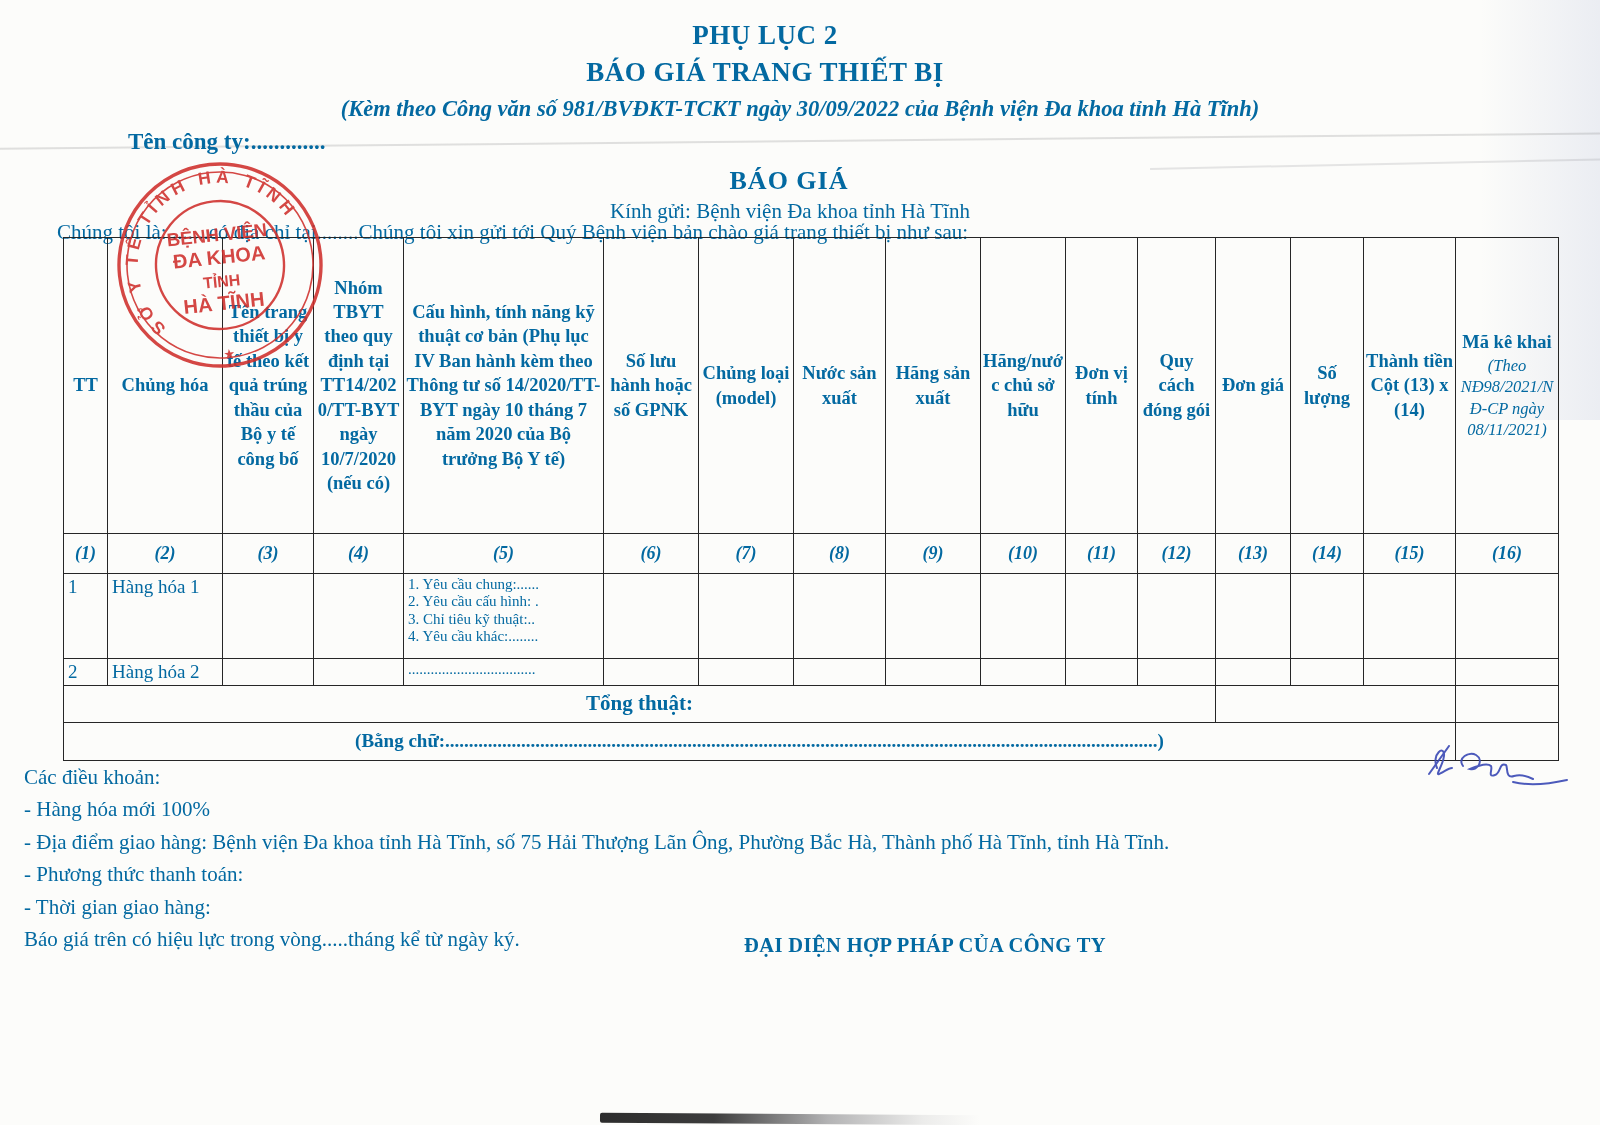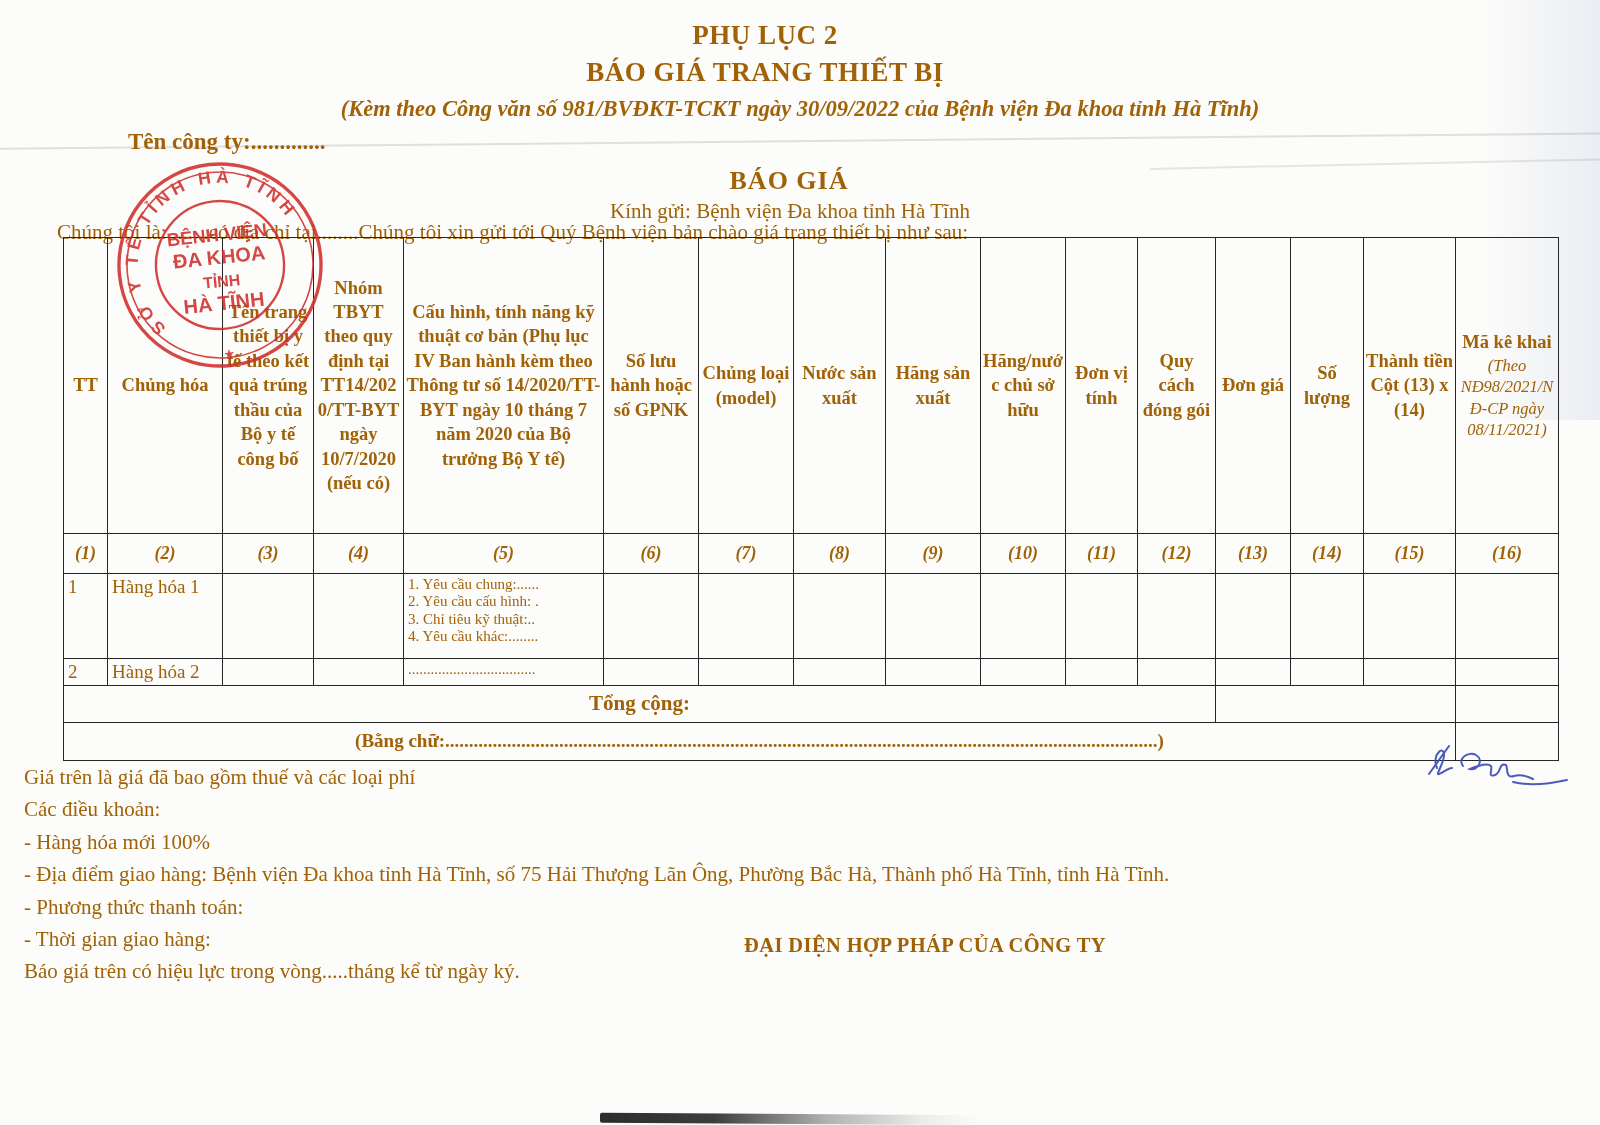--- a/index.html
+++ b/index.html
@@ -3,21 +3,21 @@
 <meta charset="utf-8">
 <style>
   html,body{margin:0;padding:0;}
   body{background:#e9e9e9;}
   #page{
     position:relative;
     width:1600px;height:1125px;
     background:#fcfcfa;
     overflow:hidden;
     font-family:"Liberation Serif","DejaVu Serif",serif;
-    color:#a16207;
+    color:#0369a1;
   }
   
   .edge-band{
     position:absolute;top:0;right:0;width:120px;height:420px;
     background:linear-gradient(to left, rgba(190,198,222,0.28), rgba(190,198,222,0.0));
     pointer-events:none;
   }
   .fold-line{
     position:absolute;left:-10px;top:140px;width:1640px;height:2px;
     background:rgba(110,110,110,0.20);
@@ -220,42 +220,41 @@
       <td></td>
       <td></td>
       <td></td>
       <td></td>
       <td></td>
       <td></td>
       <td></td>
       <td></td>
     </tr>
     <tr class="r-total">
-      <td colspan="12">Tổng cộng:</td>
+      <td colspan="12">Tổng thuật:</td>
       <td colspan="3"></td>
       <td></td>
     </tr>
     <tr class="r-words">
       <td colspan="15" class="dots-cell">(Bằng chữ:......................................................................................................................................................)</td>
       <td></td>
     </tr>
   </tbody>
     </table>
 
   <svg class="signature" viewBox="0 0 160 64">
     <g fill="none" stroke="#3a49b5" stroke-width="2" stroke-linecap="round" opacity="0.9">
       <path d="M14 36 L34 8"></path>
       <path d="M22 30 C16 16 30 6 29 18 C28 28 18 40 26 35 C30 33 34 30 37 30"></path>
       <path d="M48 28 C42 20 54 13 61 17 C69 22 63 33 55 31 C62 28 72 24 76 28 C78 31 72 40 80 37 C86 35 84 24 91 27 C93 29 90 41 99 38 C106 36 112 38 118 41"></path>
       <path d="M98 44 C114 48 134 46 152 42"></path>
     </g>
   </svg>
 
   <div class="footer-notes">
-    <div>Giá trên là giá đã bao gồm thuế và các loại phí</div>
     <div>Các điều khoản:</div>
     <div>- Hàng hóa mới 100%</div>
     <div>- Địa điểm giao hàng: Bệnh viện Đa khoa tỉnh Hà Tĩnh, số 75 Hải Thượng Lãn Ông, Phường Bắc Hà, Thành phố Hà Tĩnh, tỉnh Hà Tĩnh.</div>
     <div>- Phương thức thanh toán:</div>
     <div>- Thời gian giao hàng:</div>
     <div>Báo giá trên có hiệu lực trong vòng.....tháng kể từ ngày ký.</div>
   </div>
 
   <div class="rep-title">ĐẠI DIỆN HỢP PHÁP CỦA CÔNG TY</div>
 

